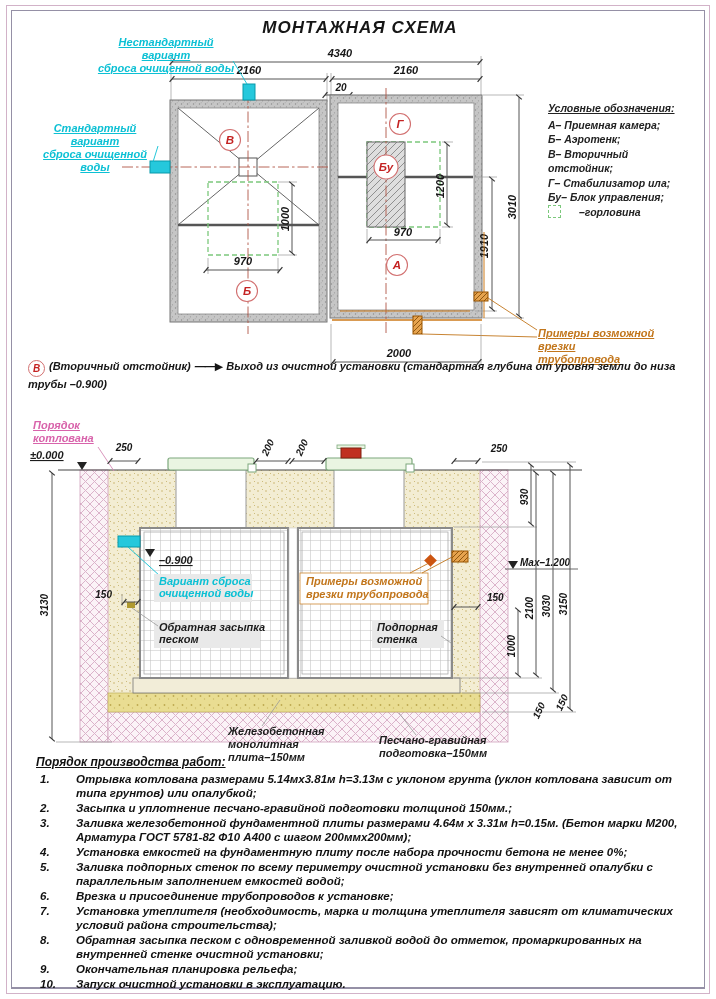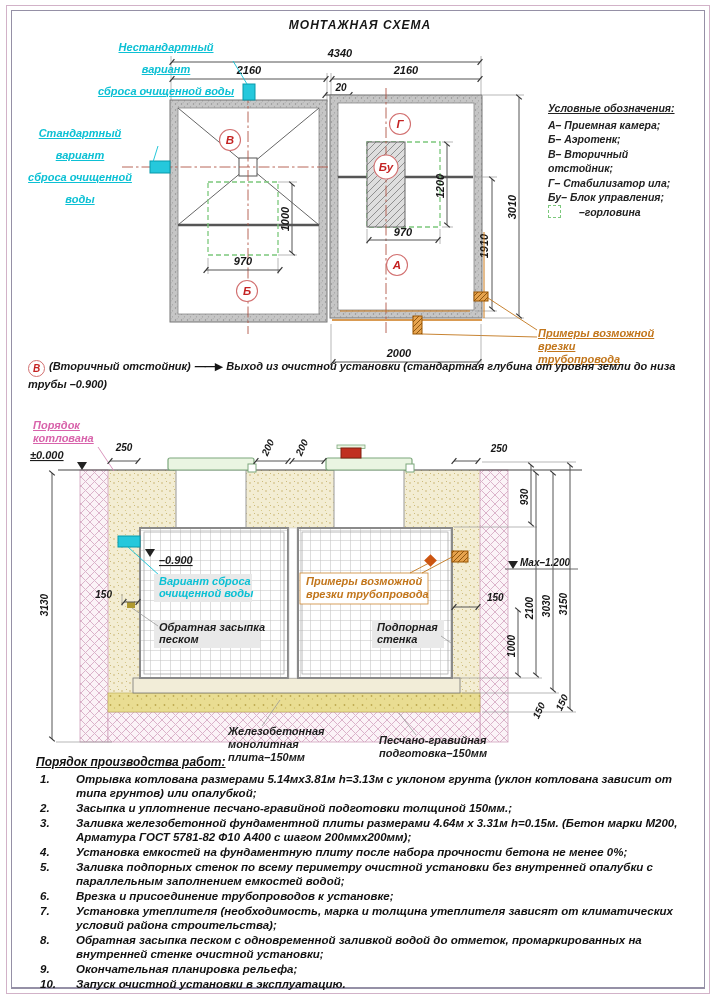--- a/index.html
+++ b/index.html
@@ -3,23 +3,23 @@
 <meta charset="utf-8">
 <style>
   html,body{margin:0;padding:0;background:#e8e8e8;}
   .page{position:relative;width:716px;height:999px;background:#ffffff;overflow:hidden;
         font-family:"Liberation Sans","DejaVu Sans",sans-serif;}
   .frame-outer{position:absolute;left:6px;top:5px;right:6px;bottom:5px;border:1.5px solid #d2b2c8;pointer-events:none;}
   .frame-inner{position:absolute;left:11px;top:10px;right:11px;bottom:10px;border:1px solid #9590a6;border-bottom-width:2px;pointer-events:none;}
   svg{position:absolute;left:0;top:0;}
   .abs{position:absolute;}
   .cad{font-style:italic;font-weight:700;color:#161616;}
-  .title1{font-size:12px;letter-spacing:1px;}
+  .title1{font-size:17px;letter-spacing:1px;}
   .title2{font-size:13px;}
-  .callout-cyan{font-size:11px;line-height:22px;color:#0cc0d4;text-align:center;text-decoration:underline;}
+  .callout-cyan{font-size:11px;line-height:13px;color:#0cc0d4;text-align:center;text-decoration:underline;}
   .callout-orange{font-size:11px;line-height:13px;color:#c2761c;text-decoration:underline;}
   .callout-pink{font-size:11px;line-height:13px;color:#d863ab;text-decoration:underline;}
   .legend{font-size:10.5px;line-height:14.5px;color:#222;width:132px;}
   .legend .hd{text-decoration:underline;margin-bottom:2px;}
   .gorl{display:flex;align-items:center;gap:18px;}
   .gorl .sq{width:11px;height:11px;border:1.5px dashed #7cc87c;flex:none;}
   .notes{font-size:11px;line-height:15px;color:#161616;}
   .note{margin-bottom:6px;}
   .mark-circle{display:inline-block;width:15px;height:15px;border:1px solid #d27070;border-radius:50%;
                color:#c42222;font-size:10px;line-height:15px;text-align:center;font-style:italic;font-weight:700;
@@ -305,21 +305,21 @@
       <text class="dimtxt-s" x="565" y="704" transform="rotate(-65 565 704)" text-anchor="middle">150</text>
     </g>
   </svg>
 
   <div class="abs cad title1" style="left:160px;top:18px;width:400px;text-align:center;">МОНТАЖНАЯ СХЕМА</div>
 
   <div class="abs cad callout-cyan" style="left:95px;top:36px;width:142px;">
     <div>Нестандартный вариант</div>
     <div>сброса очищенной воды</div>
   </div>
-  <div class="abs cad callout-cyan" style="left:15px;top:122px;width:130px;">
+  <div class="abs cad callout-cyan" style="left:30px;top:122px;width:130px;">
     <div>Стандартный вариант</div>
     <div>сброса очищенной воды</div>
   </div>
 
   <div class="abs cad legend" style="left:548px;top:101px;">
     <div class="hd">Условные обозначения:</div>
     <div>А– Приемная камера;</div>
     <div>Б– Аэротенк;</div>
     <div>В– Вторичный отстойник;</div>
     <div>Г– Стабилизатор ила;</div>

